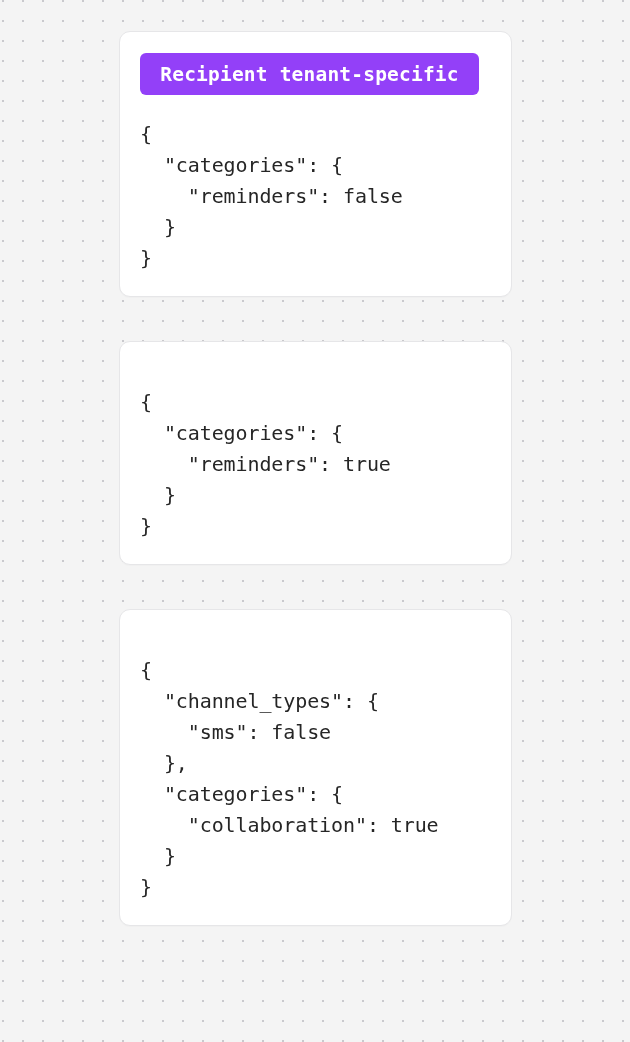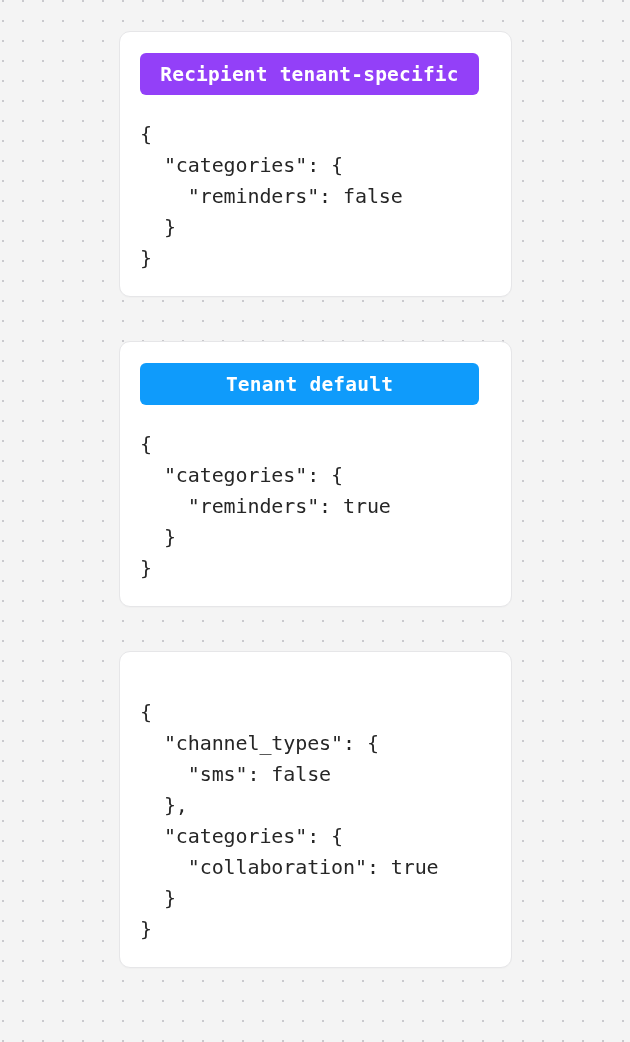--- a/index.html
+++ b/index.html
@@ -79,21 +79,20 @@
   <div class="card">
     <div class="chip chip--purple">Recipient tenant-specific</div>
     <pre class="code">{
   "categories": {
     "reminders": false
   }
 }</pre>
   </div>
 
   <div class="card">
-    <div class="chip chip--blue">Tenant default</div>
     <pre class="code">{
   "categories": {
     "reminders": true
   }
 }</pre>
   </div>
 
   <div class="card">
     <pre class="code">{
   "channel_types": {

